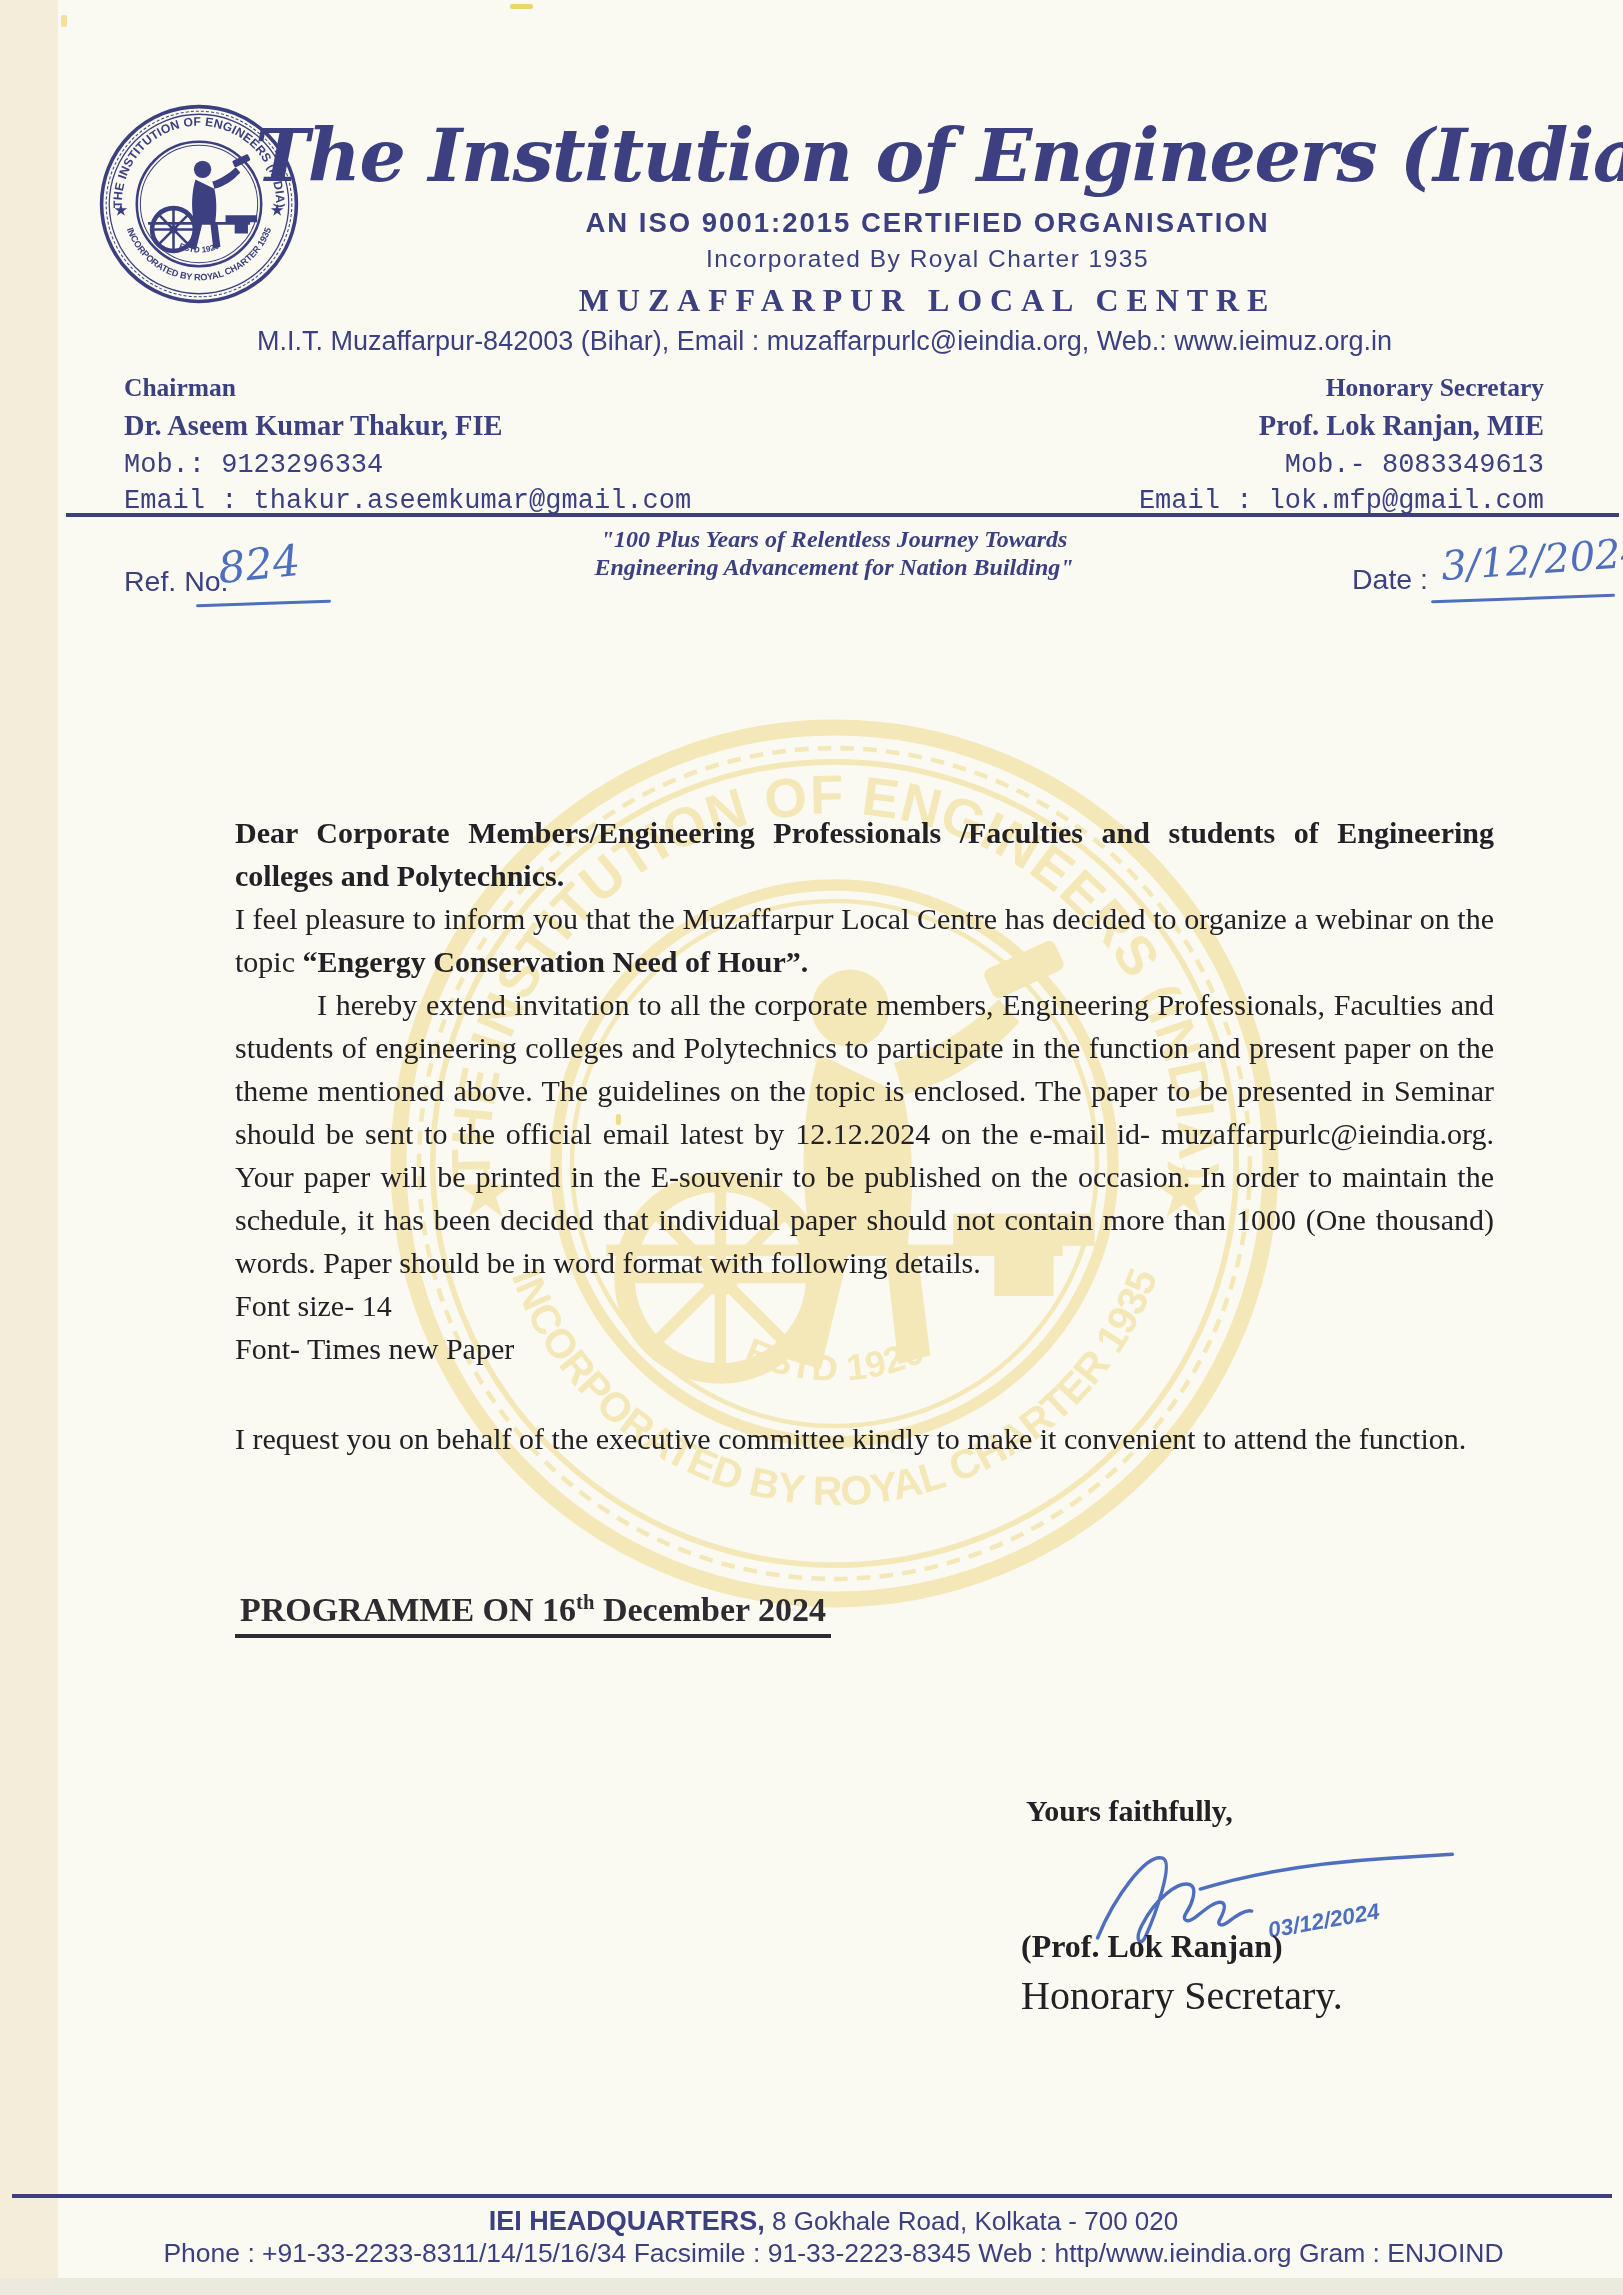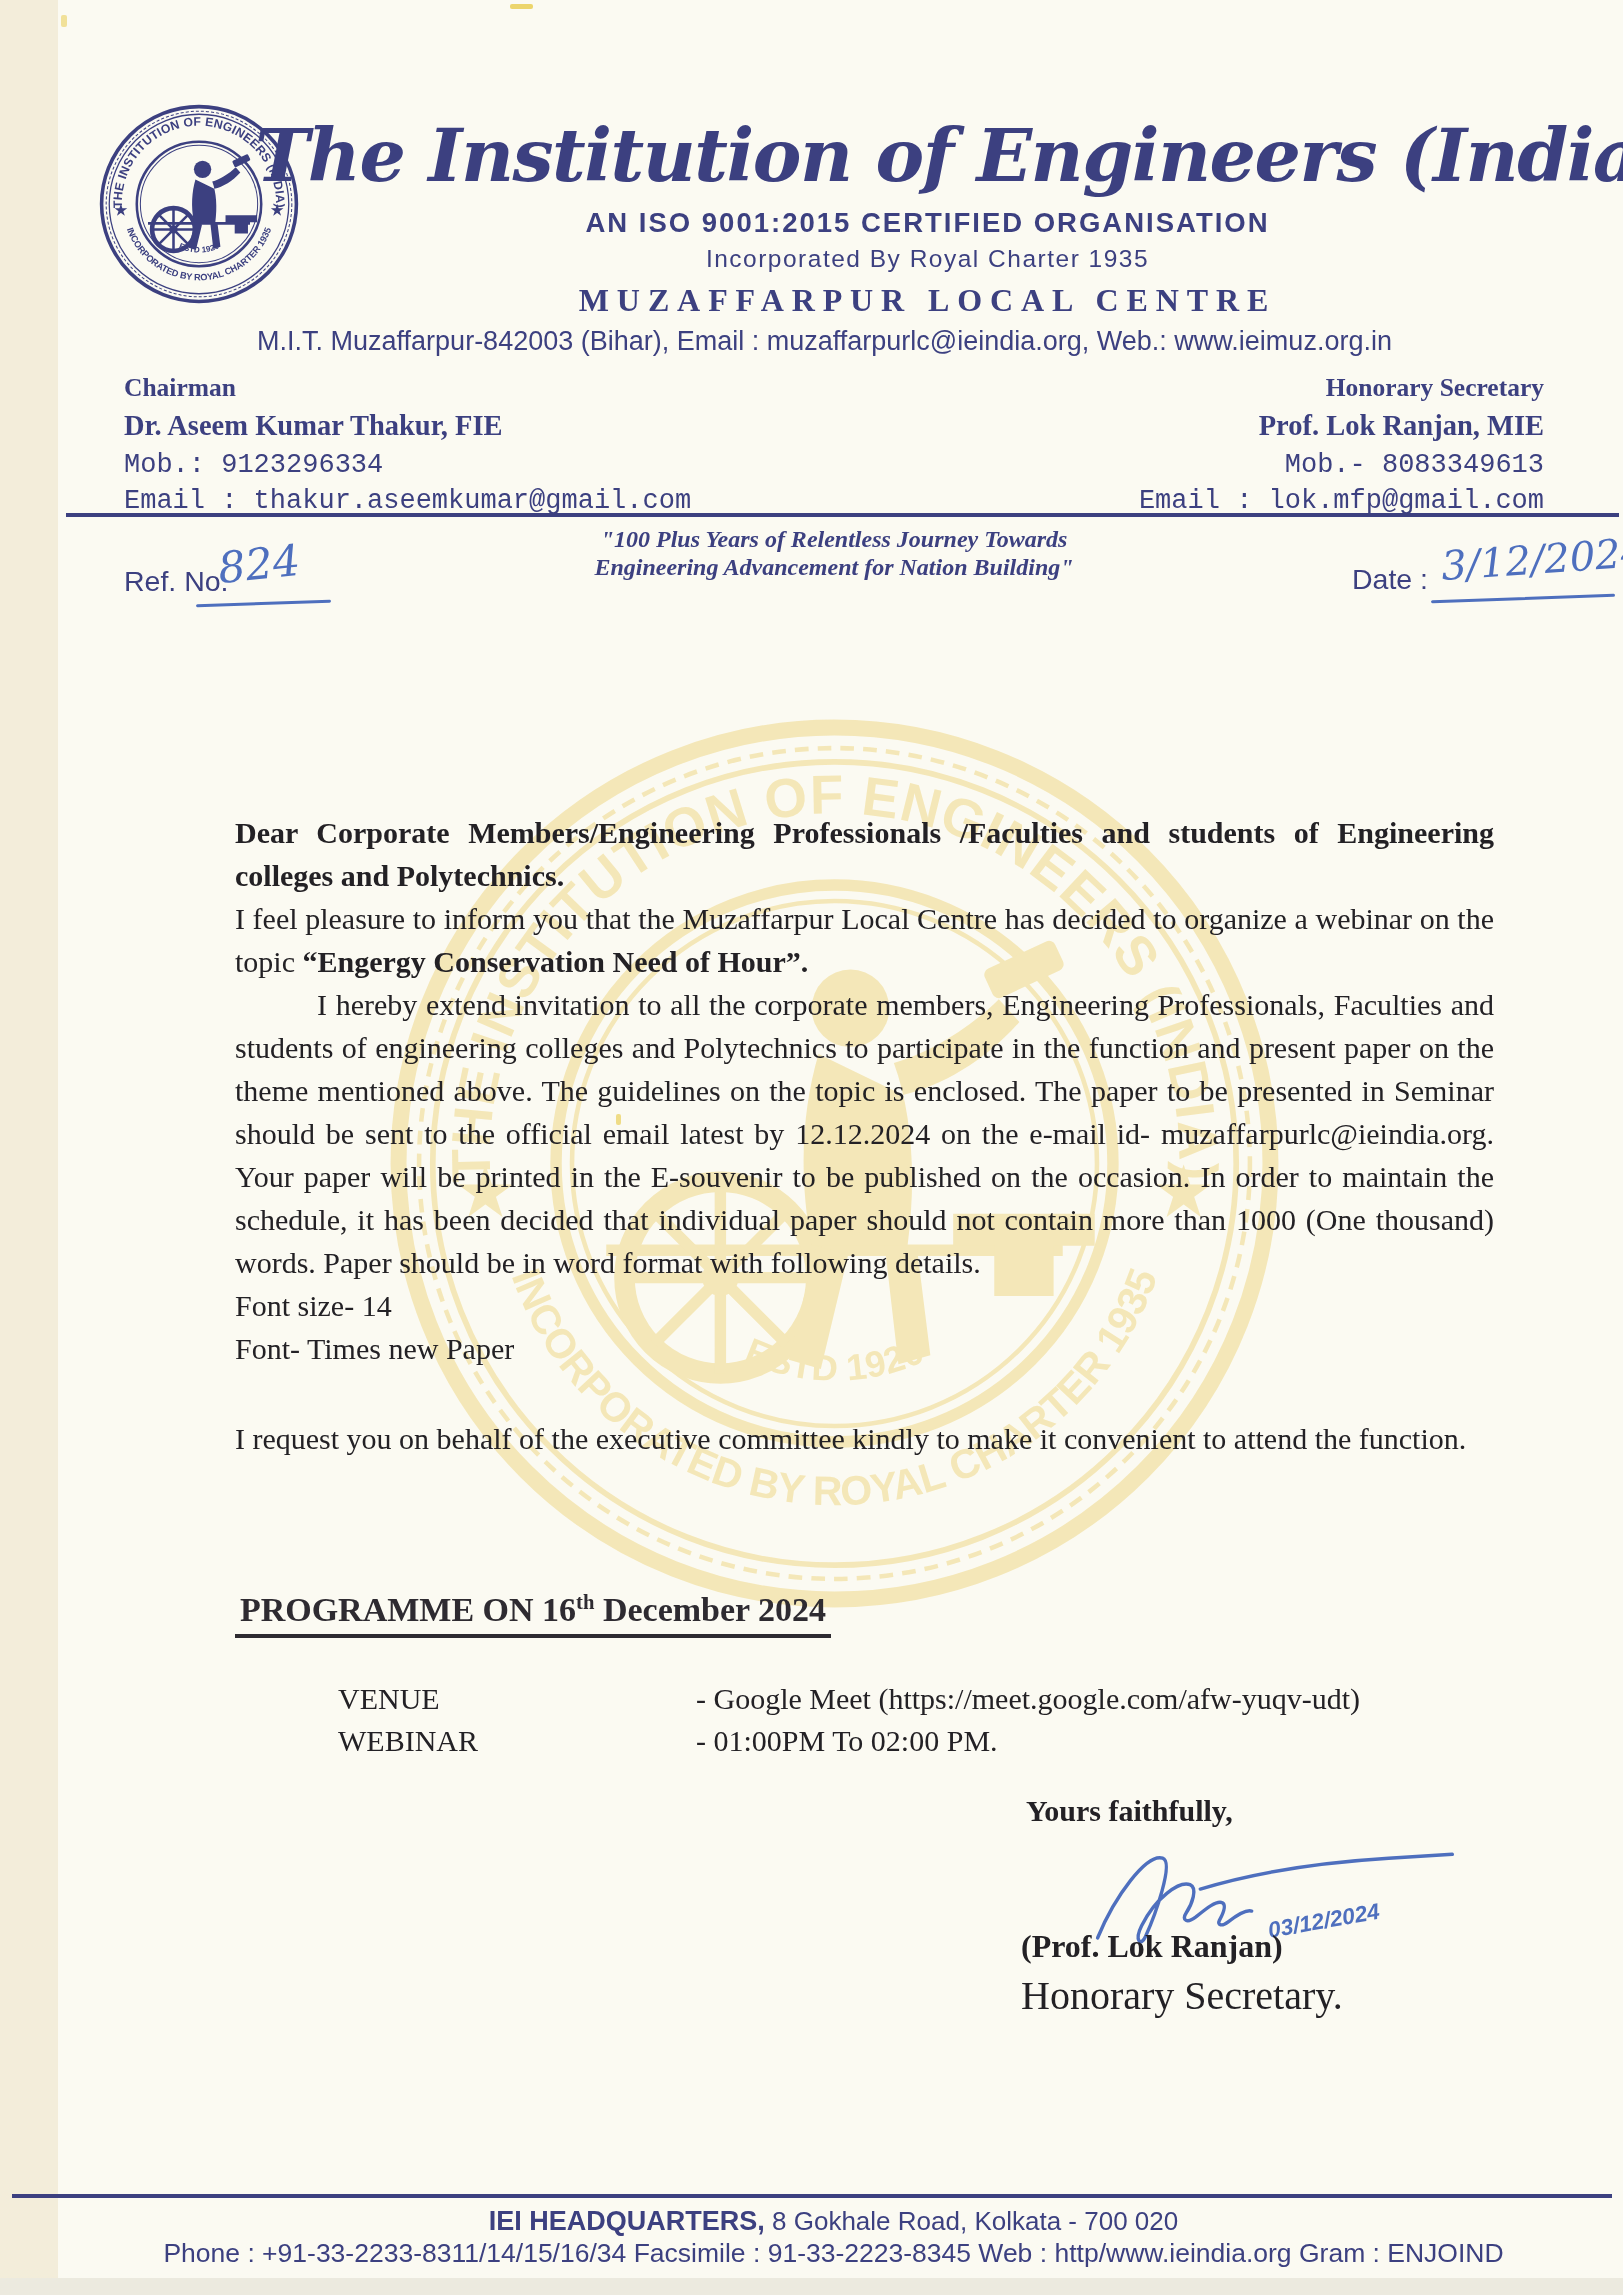--- a/index.html
+++ b/index.html
@@ -184,30 +184,20 @@
     <p class="indent"><span>I hereby extend invitation to all the corporate members, Engineering Professionals, Faculties and students of engineering colleges and Polytechnics to participate in the function and present paper on the theme mentioned above. The guidelines on the topic is enclosed. The paper to be presented in Seminar should be sent to the official email latest by 12.12.2024 on the e-mail id-</span><span class="u"> muzaffarpurlc@ieindia.org.</span><span> Your paper will be printed in the E-souvenir to be published on the occasion. In order to maintain the schedule, it has been decided that individual paper should not contain more than 1000 (One thousand) words. Paper should be in word format with following details.</span></p>
     <p>Font size- 14</p>
     <p>Font- Times new Paper</p>
     <p class="request">I request you on behalf of the executive committee kindly to make it convenient to attend the function.</p>
   </div>
 
   <div class="abs prog-wrap">
     <span class="prog-head"><span>PROGRAMME ON 16</span><sup>th</sup><span> December 2024</span></span>
   </div>
 
-  <div class="abs venue">
-    <div class="row">
-      <div class="lbl">VENUE</div>
-      <div>- Google Meet (https://meet.google.com/afw-yuqv-udt)</div>
-    </div>
-    <div class="row">
-      <div class="lbl">WEBINAR</div>
-      <div>- 01:00PM To 02:00 PM.</div>
-    </div>
-  </div>
 
   <div class="abs closing">Yours faithfully,</div>
   <svg class="abs sig-svg" viewBox="0 0 1150 280">
     <g stroke="currentColor" stroke-width="7" fill="none" stroke-linecap="round">
       <path d="M335,235 C370,150 435,62 468,72 C492,80 452,190 433,232 C423,254 410,240 425,210 C454,152 502,118 524,126 C540,133 528,166 516,184 C506,199 518,206 536,192 C558,174 578,158 590,163 C599,168 590,188 584,199 C579,209 589,212 602,202 C620,188 638,176 650,180"></path>
       <path d="M545,135 C660,100 800,80 930,72 L1060,64"></path>
     </g>
     <text x="800" y="215" transform="rotate(-10 800 215)" font-size="46" font-style="italic" font-weight="normal" fill="currentColor" text-anchor="middle" font-family="DejaVu Serif, serif">03/12/2024</text>
   </svg>
   <div class="abs signer-name">(Prof. Lok Ranjan)</div>

